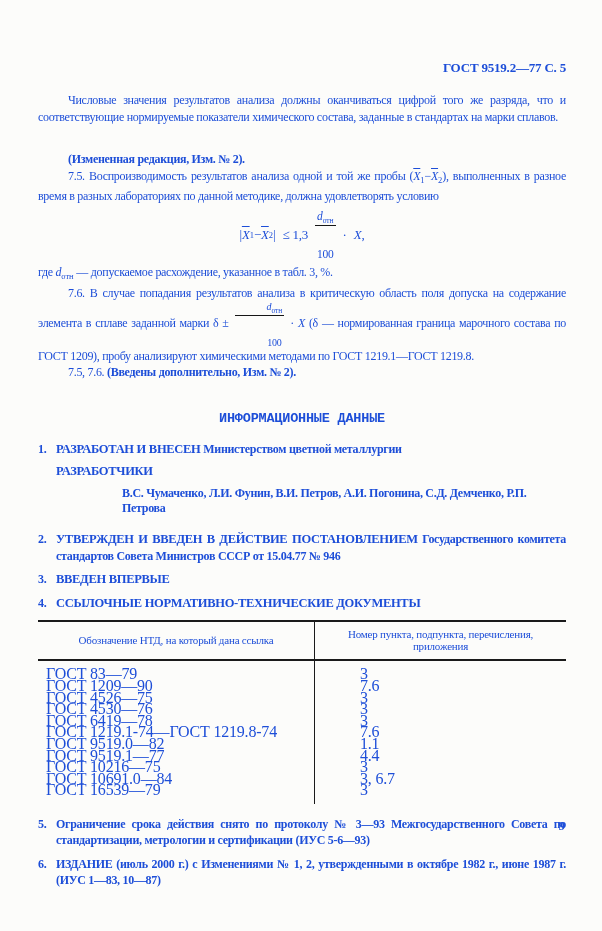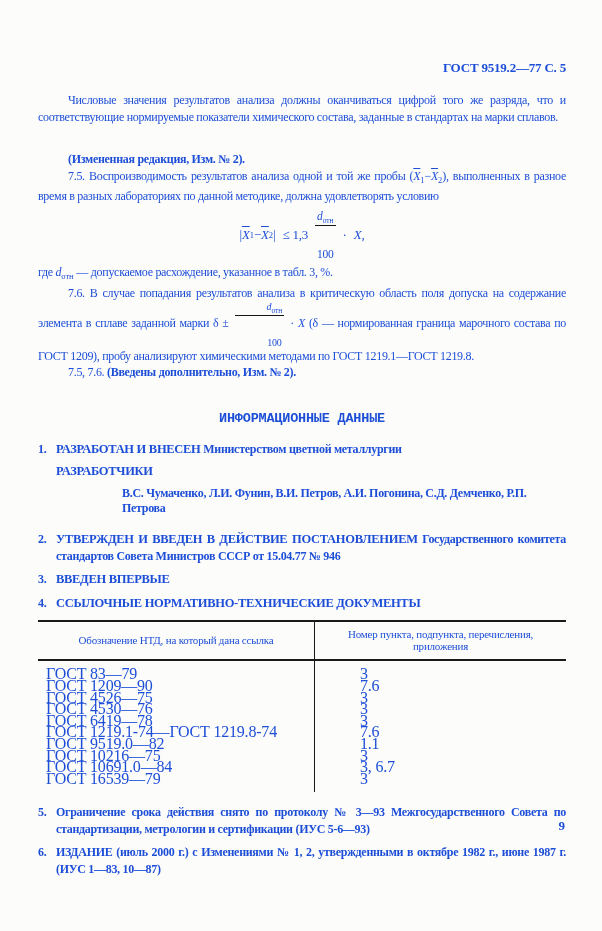--- a/index.html
+++ b/index.html
@@ -168,20 +168,24 @@
       </tr>
         <tr>
         <td>ГОСТ 1219.1-74—ГОСТ 1219.8-74</td>
         <td>7.6</td>
       </tr>
         <tr>
         <td>ГОСТ 9519.0—82</td>
         <td>1.1</td>
       </tr>
         <tr>
+        <td>ГОСТ 9519.1—77</td>
+        <td>4.4</td>
+      </tr>
+        <tr>
         <td>ГОСТ 10216—75</td>
         <td>3</td>
       </tr>
         <tr>
         <td>ГОСТ 10691.0—84</td>
         <td>3, 6.7</td>
       </tr>
         <tr>
         <td>ГОСТ 16539—79</td>
         <td>3</td>

